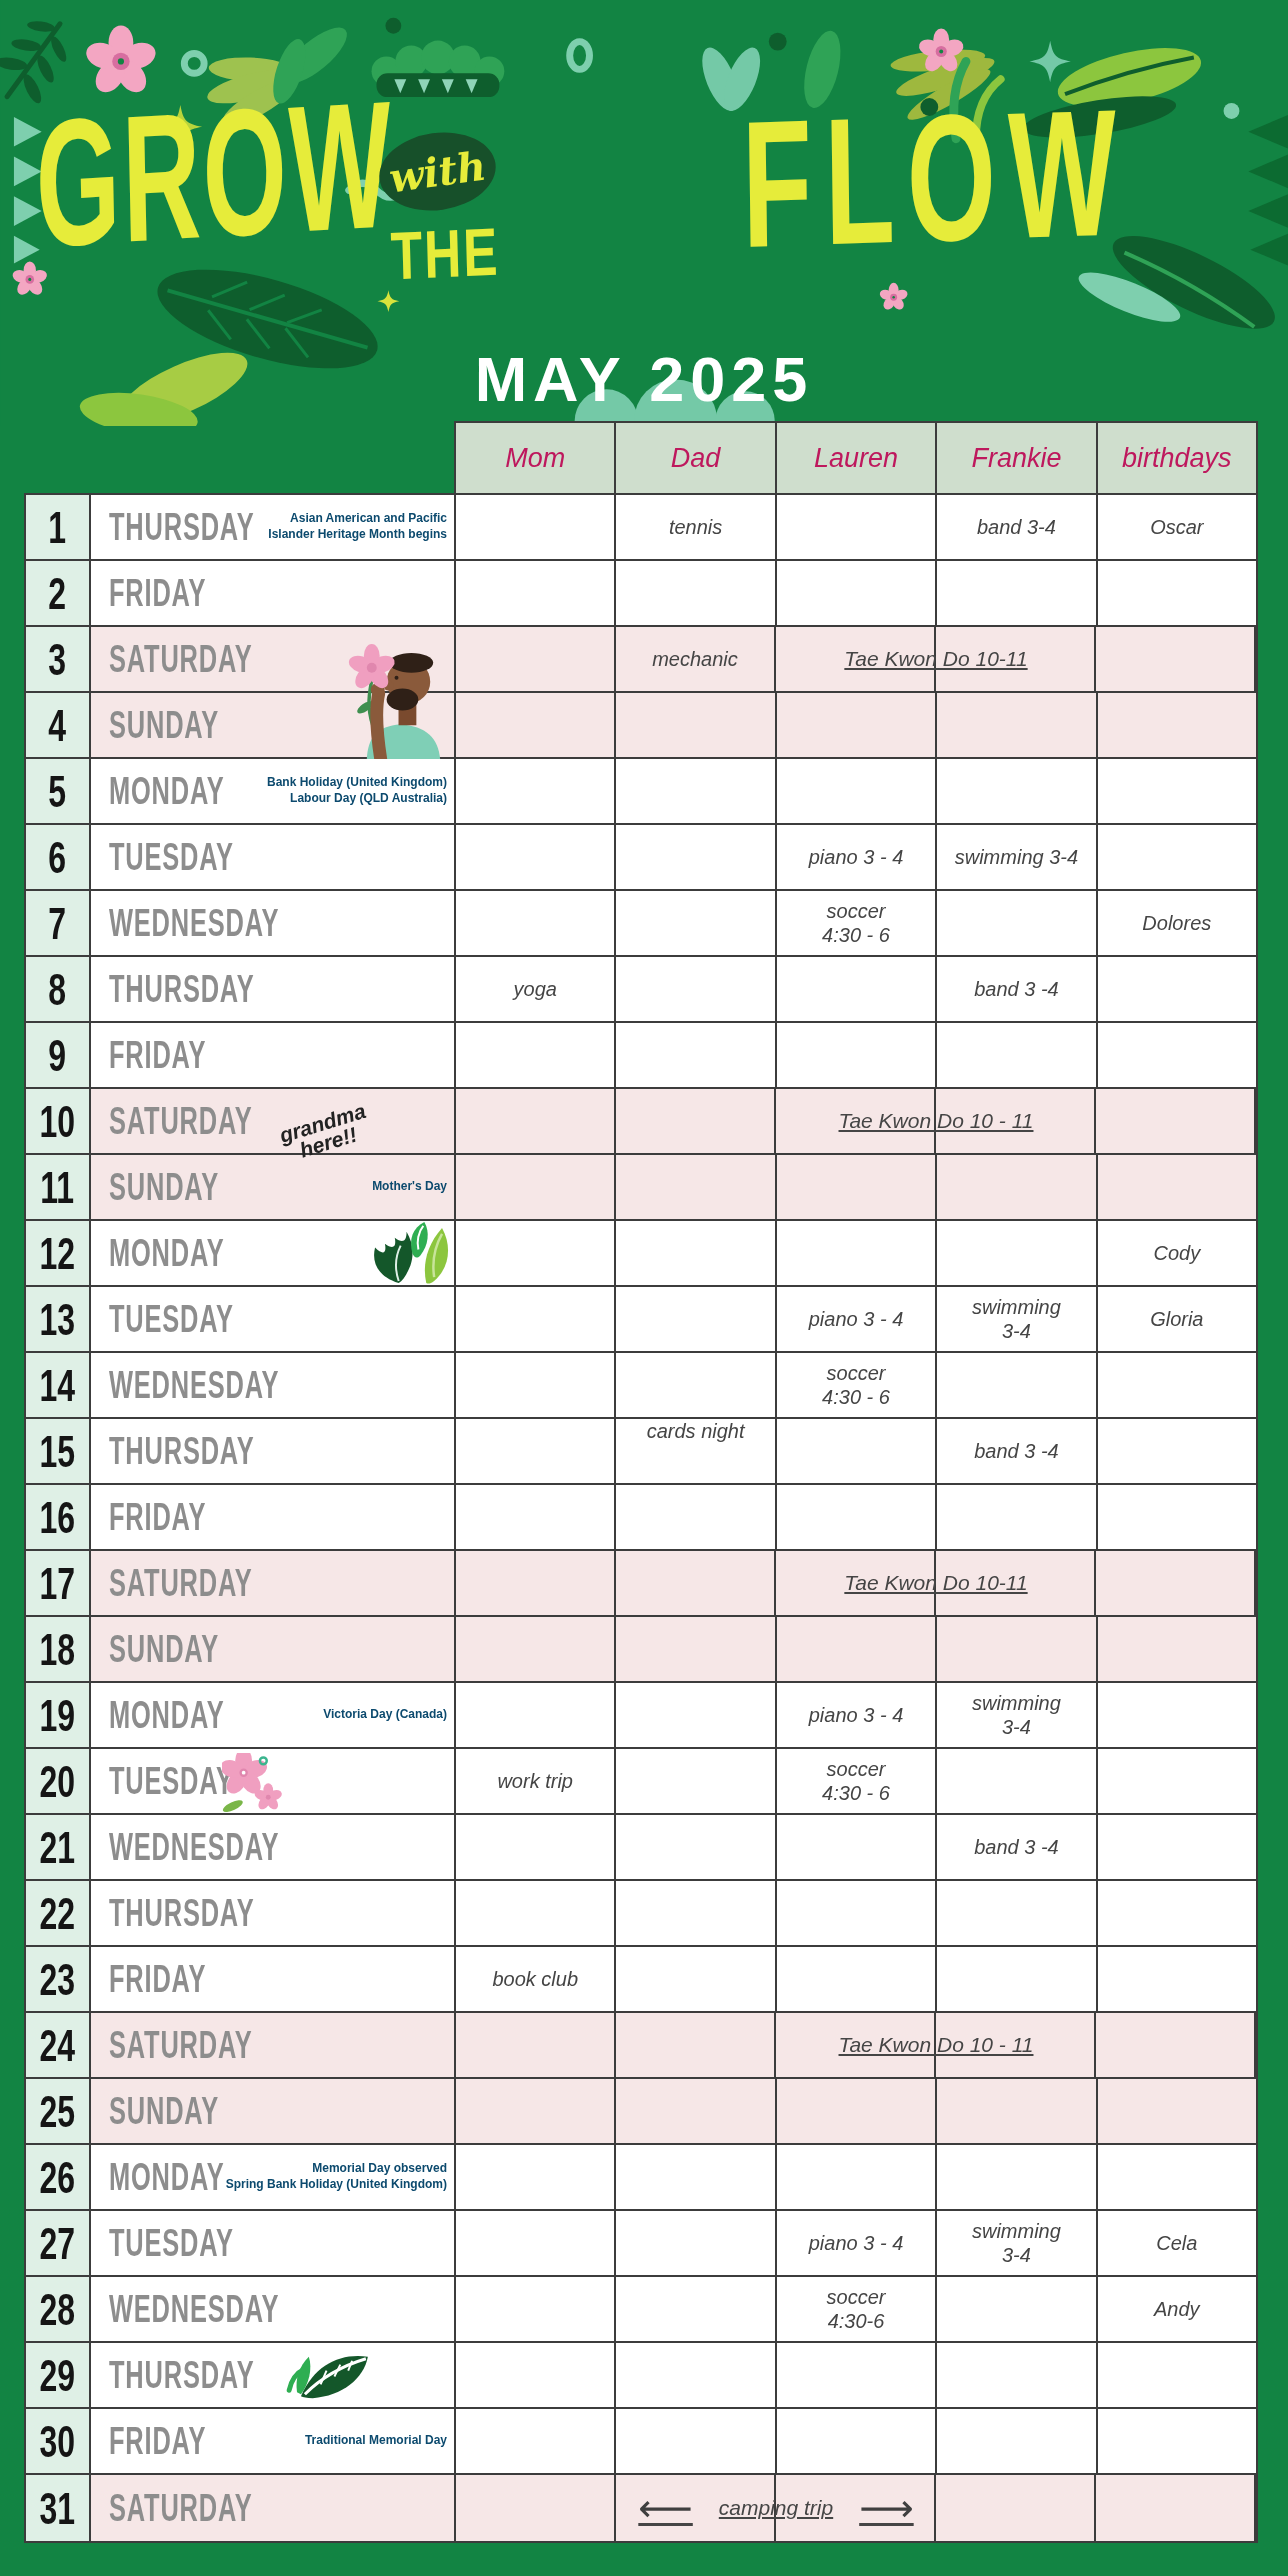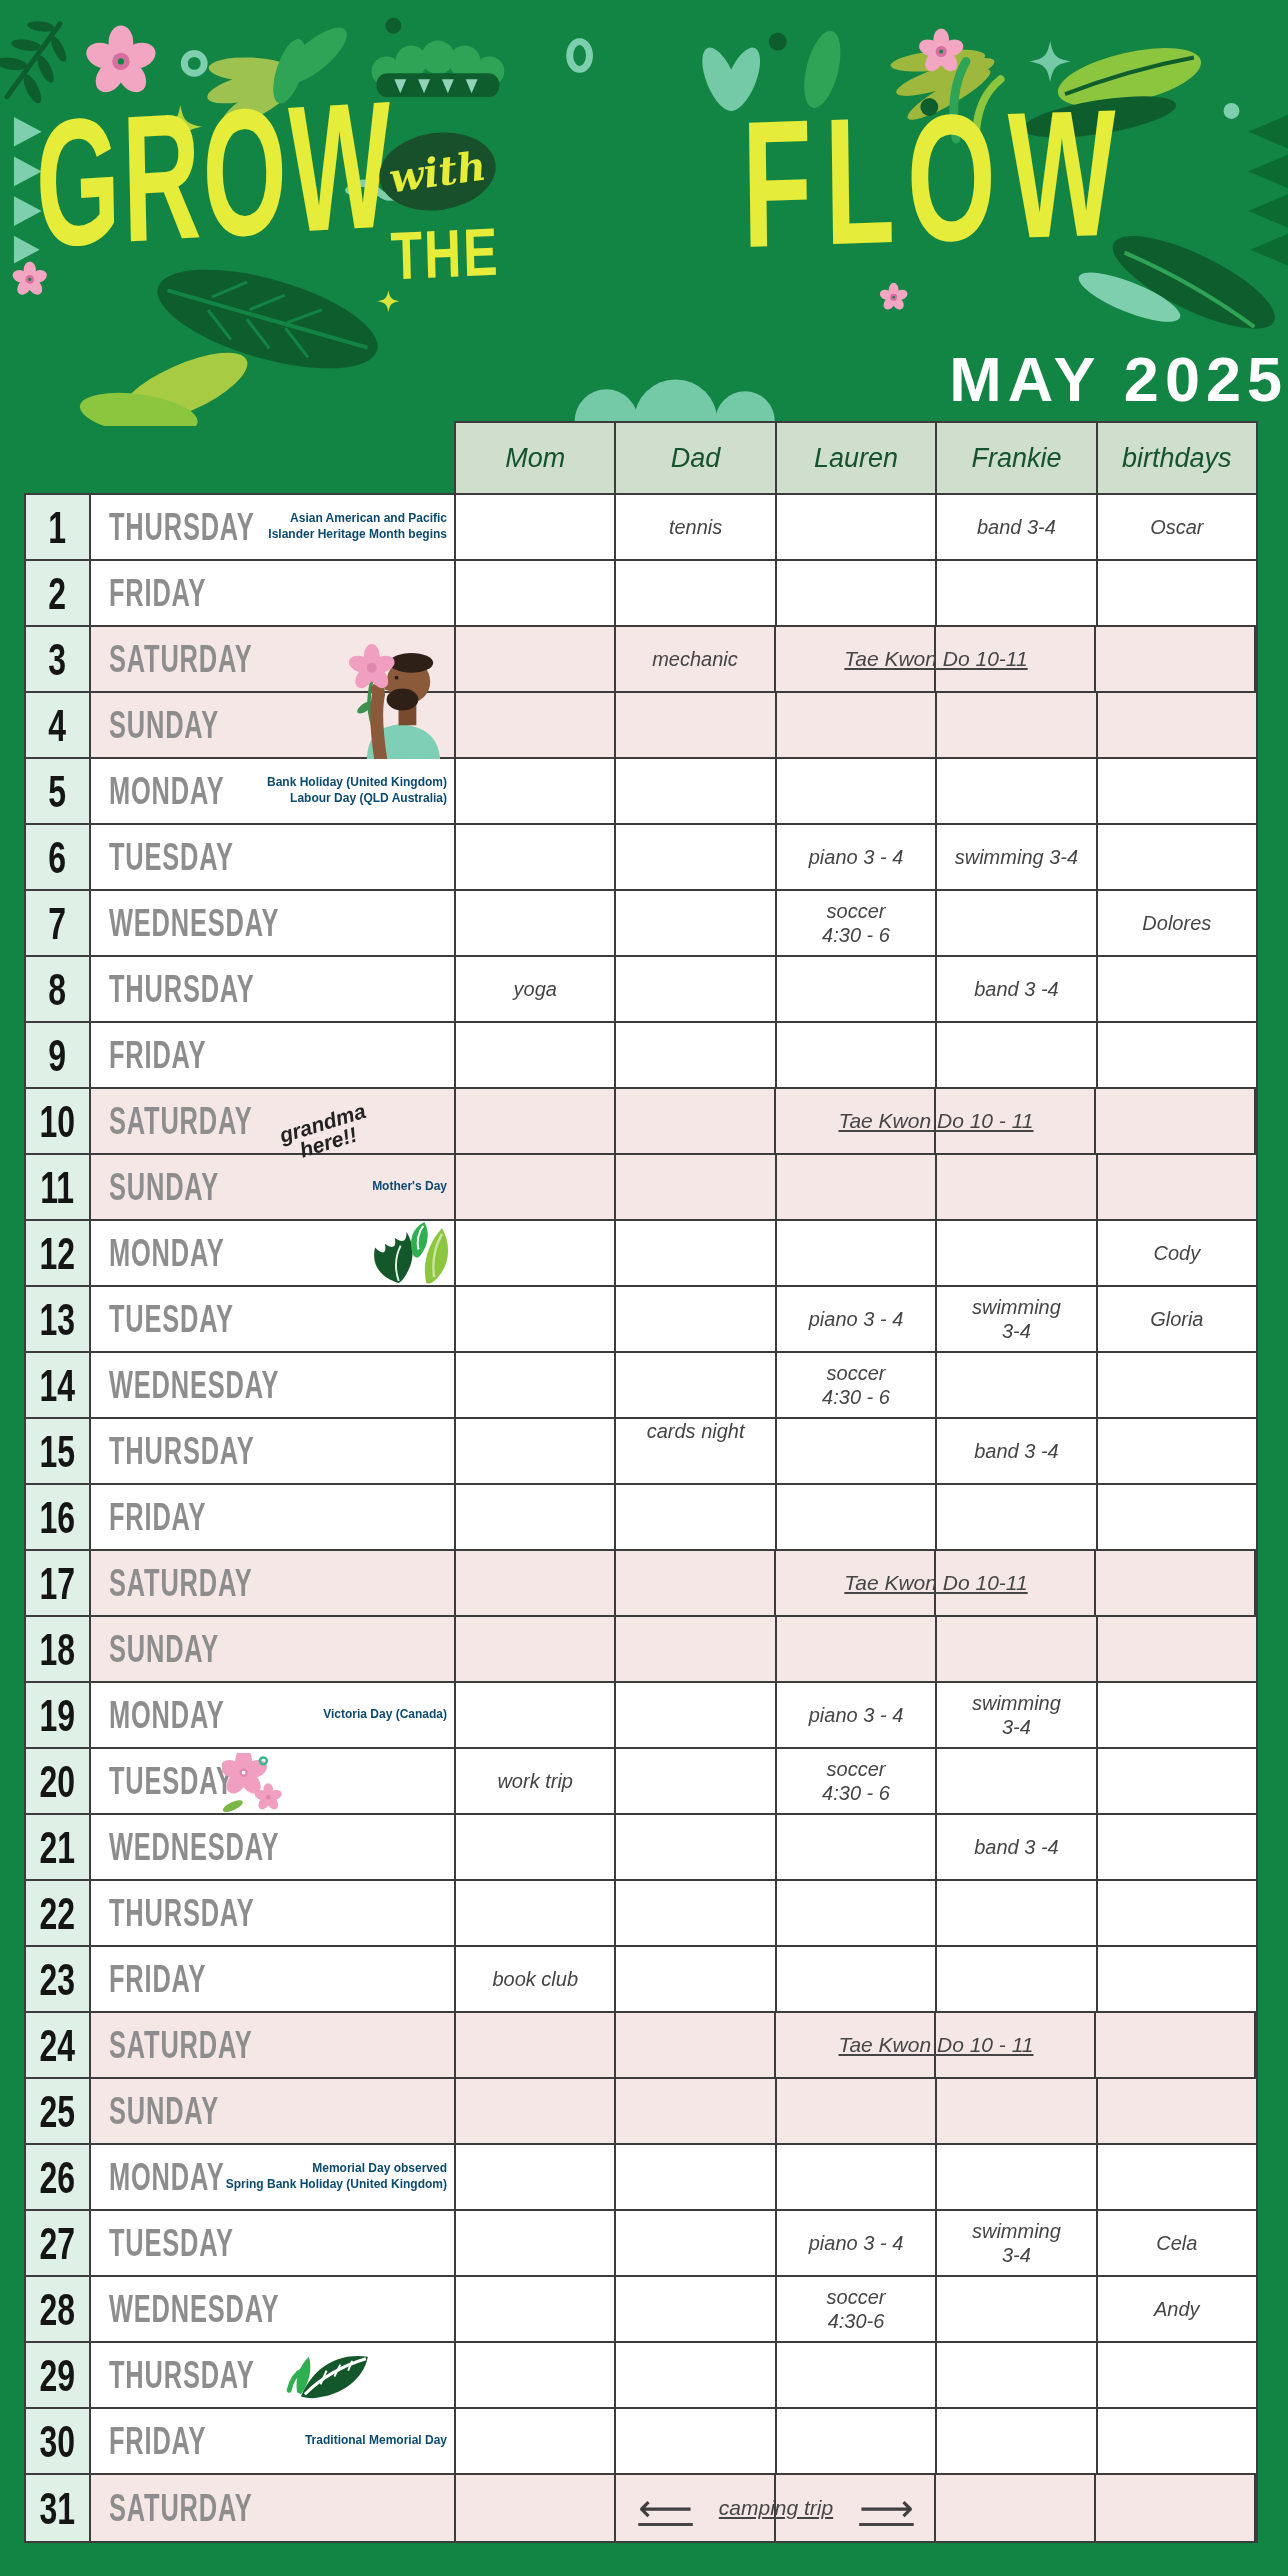--- a/index.html
+++ b/index.html
@@ -18,31 +18,31 @@
   .t-grow{left:34px;top:95px;font-size:127px;transform:scale(.85,1.42) rotate(-2deg);letter-spacing:3px;}
   .t-flow{left:741px;top:95px;font-size:127px;transform:scale(.9,1.42) rotate(-1.2deg);letter-spacing:14px;}
   .t-the{left:390px;top:222px;font-size:54px;transform:scale(.95,1.25) rotate(-2deg);letter-spacing:2px;}
   .with-badge{
     position:absolute;left:379px;top:133px;width:117px;height:77px;
     background:#17502a;border-radius:50%;transform:rotate(-8deg);
     display:flex;align-items:center;justify-content:center;
   }
   .with-badge span{color:#e6ec3a;font-family:"DejaVu Serif",serif;font-style:italic;font-size:40px;font-weight:700;}
   .month{
-    position:absolute;left:0;top:343px;width:100%;text-align:right;
+    position:absolute;left:0;top:343px;width:100%;text-align:center;
     color:#ffffff;font-size:63px;font-weight:800;letter-spacing:6px;
   }
   
   .cal-head{position:absolute;left:24px;top:421px;width:1234px;height:72px;display:flex;}
   .cal-head .spacer{width:430px;}
   .cal-head .hcell{
     flex:1;background:#cfdecd;box-sizing:border-box;
     border-top:2px solid #3c3c3c;border-right:2px solid #3c3c3c;
     display:flex;align-items:center;justify-content:center;
-    font-style:italic;font-size:27px;color:#14532d;
+    font-style:italic;font-size:27px;color:#be185d;
   }
   .cal-head .hcell.first{border-left:2px solid #3c3c3c;}
   
   .cal-body{
     position:absolute;left:24px;top:493px;width:1234px;
     border:2px solid #3c3c3c;background:#fff;box-sizing:border-box;
   }
   .row{position:relative;display:flex;height:66px;border-bottom:2px solid #3c3c3c;box-sizing:border-box;}
   .row:last-child{border-bottom:none;}
   .cell{box-sizing:border-box;border-right:2px solid #3c3c3c;height:100%;}

